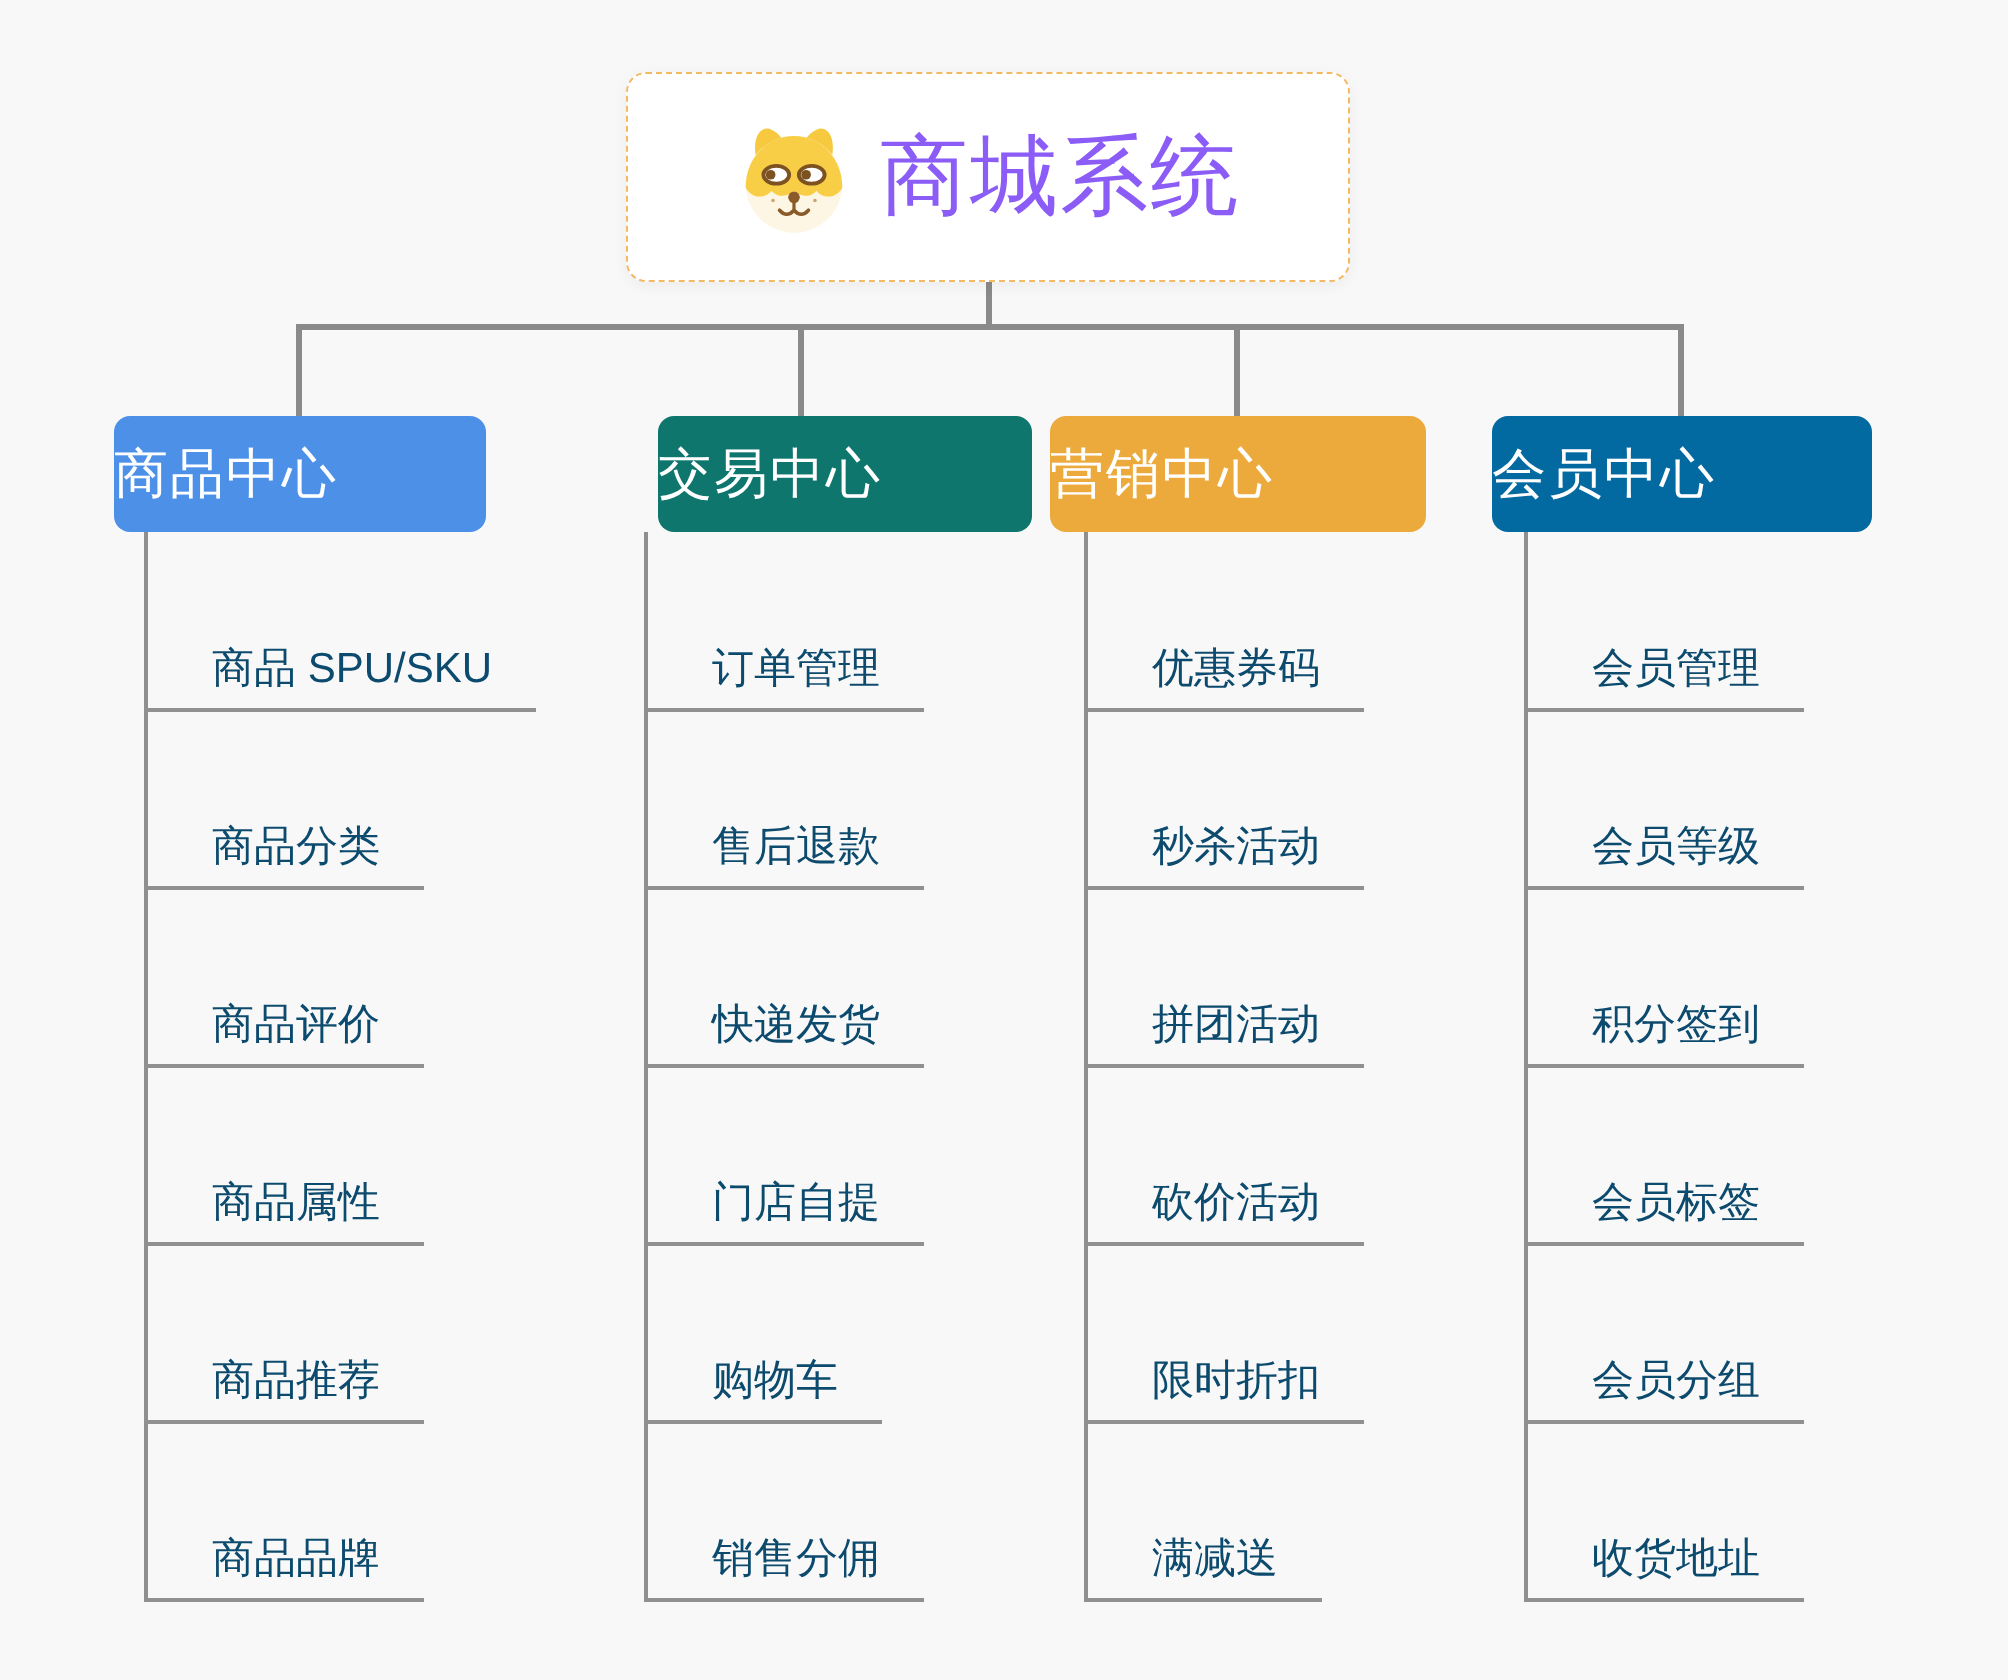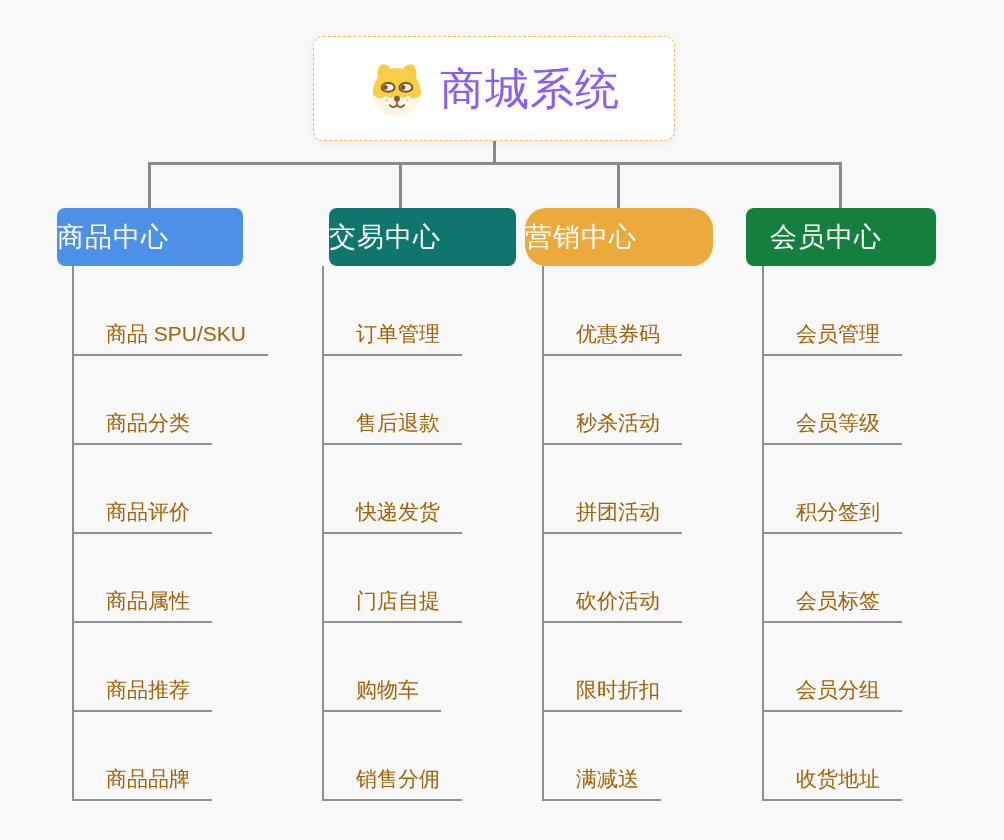--- a/index.html
+++ b/index.html
@@ -62,21 +62,21 @@
     align-items: center;
     justify-content: flex-start;
     color: #ffffff;
     font-size: 27px;
     letter-spacing: 1px;
     cursor: pointer;
     white-space: nowrap;
   }
   #branch-box-0 { left: 57px;  width: 186px; }
   #branch-box-1 { left: 307px; width: 187px; }
-  #branch-box-2 { left: 525px; width: 188px; border-radius: 21px; }
+  #branch-box-2 { left: 525px; width: 188px; }
   #branch-box-3 { left: 746px; width: 190px; }
 
   
   .spine {
     position: absolute;
     top: 266px;
     width: 2px;
     height: 535px;
     background: #8f8f8f;
   }
@@ -98,21 +98,21 @@
   .leaf-row {
     height: 89px;
     display: flex;
     align-items: flex-end;
   }
   .leaf-label {
     display: inline-block;
     padding: 0 22px 6px 34px;
     border-bottom: 2px solid #909090;
     font-size: 21px;
-    color: #a16207;
+    color: #0c4a6e;
     white-space: nowrap;
     cursor: pointer;
   }
 </style>
 </head>
 <body>
 
 <div class="canvas">
 
   <div class="line v" id="root-drop"></div>
@@ -156,21 +156,21 @@
 
   <div class="branch-box" id="branch-box-0" style="background: rgb(77, 144, 232);">
     <span>商品中心</span>
   </div>
   <div class="branch-box" id="branch-box-1" style="background: #0f766e; margin-left: 22px;">
     <span>交易中心</span>
   </div>
   <div class="branch-box" id="branch-box-2" style="background: rgb(236, 170, 60);">
     <span>营销中心</span>
   </div>
-  <div class="branch-box" id="branch-box-3" style="background: #15803d; padding-left: 24px;">
+  <div class="branch-box" id="branch-box-3" style="background: #0369a1;">
     <span>会员中心</span>
   </div>
 
   <div class="spine" id="spine-0"></div>
   <div class="spine" id="spine-1"></div>
   <div class="spine" id="spine-2"></div>
   <div class="spine" id="spine-3"></div>
 
   <div class="leaf-col" id="leaf-col-0">
     <div class="leaf-row">

